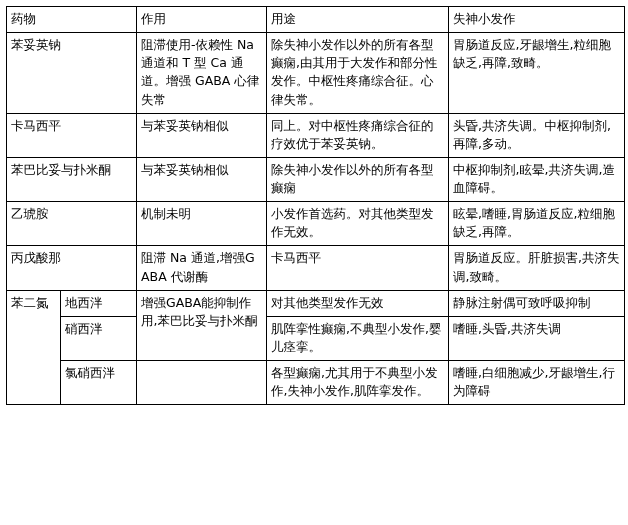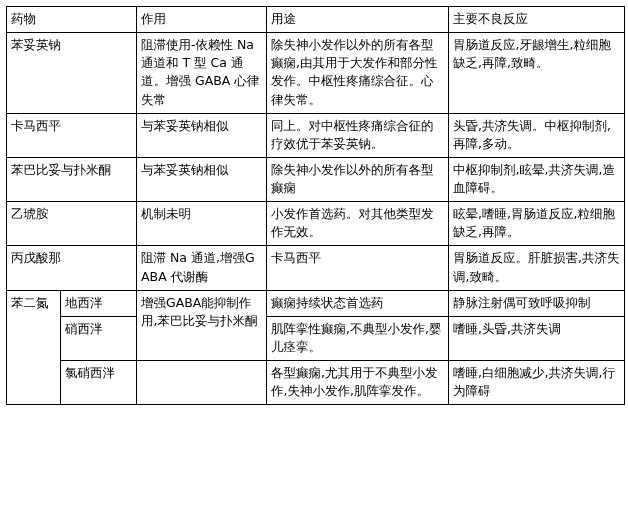--- a/index.html
+++ b/index.html
@@ -52,21 +52,21 @@
       <col class="col-drug-b">
       <col class="col-action">
       <col class="col-use">
       <col class="col-adr">
     </colgroup>
     <tbody>
       <tr class="hdr">
         <td colspan="2">药物</td>
         <td>作用</td>
         <td>用途</td>
-        <td>主要不良反应</td>
+        <td>失神小发作</td>
       </tr>
 
       <tr>
         <td colspan="2">苯妥英钠</td>
         <td>阻滞使用-依赖性 Na 通道和 T 型 Ca 通道。增强 GABA 心律失常</td>
         <td>除失神小发作以外的所有各型癫痫,由其用于大发作和部分性发作。中枢性疼痛综合征。心律失常。</td>
         <td>胃肠道反应,牙龈增生,粒细胞缺乏,再障,致畸。</td>
       </tr>
 
       <tr>
@@ -94,31 +94,31 @@
         <td colspan="2">丙戊酸那</td>
         <td>阻滞 Na 通道,增强GABA 代谢酶</td>
         <td>卡马西平</td>
         <td>胃肠道反应。肝脏损害,共济失调,致畸。</td>
       </tr>
 
       <tr>
         <td rowspan="3" class="rowspan-cell">苯二氮</td>
         <td>地西泮</td>
         <td rowspan="2" class="rowspan-cell">增强GABA能抑制作用,苯巴比妥与扑米酮</td>
-        <td>癫痫持续状态首选药</td>
+        <td>对其他类型发作无效</td>
         <td>静脉注射偶可致呼吸抑制</td>
       </tr>
 
       <tr>
         <td>硝西泮</td>
         <td>肌阵挛性癫痫,不典型小发作,婴儿痉挛。</td>
         <td>嗜睡,头昏,共济失调</td>
       </tr>
 
       <tr>
         <td>氯硝西泮</td>
         <td></td>
         <td>各型癫痫,尤其用于不典型小发作,失神小发作,肌阵挛发作。</td>
-        <td>嗜睡,白细胞减少,共济失调,行为障碍</td>
+        <td>嗜睡,白细胞减少,牙龈增生,行为障碍</td>
       </tr>
     </tbody>
   </table>
 </div>
 
 </body></html>

